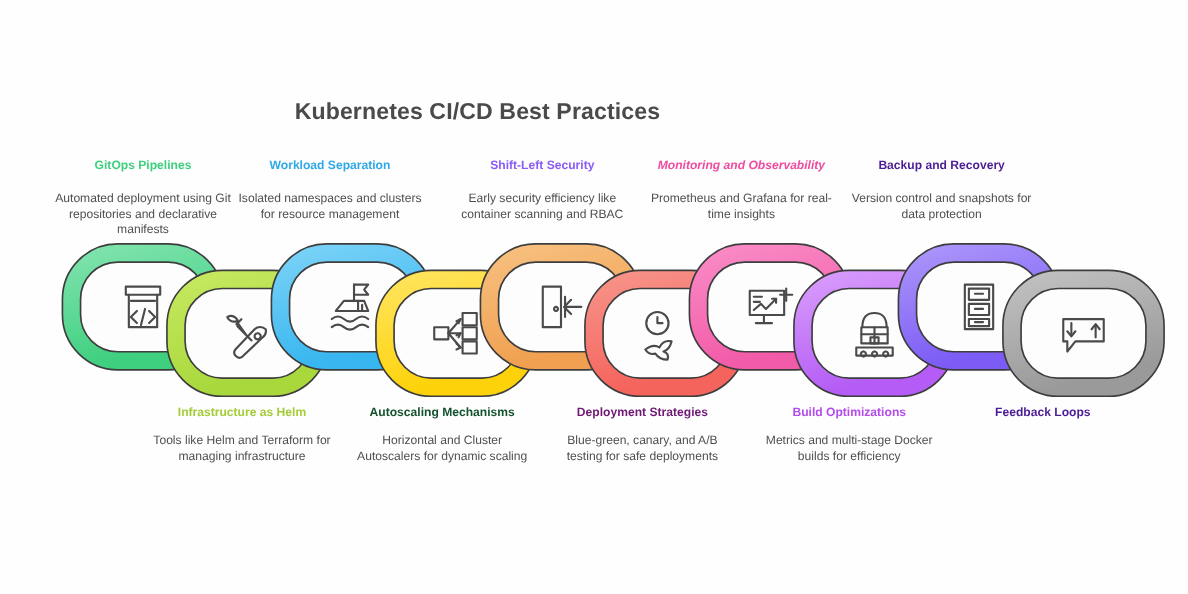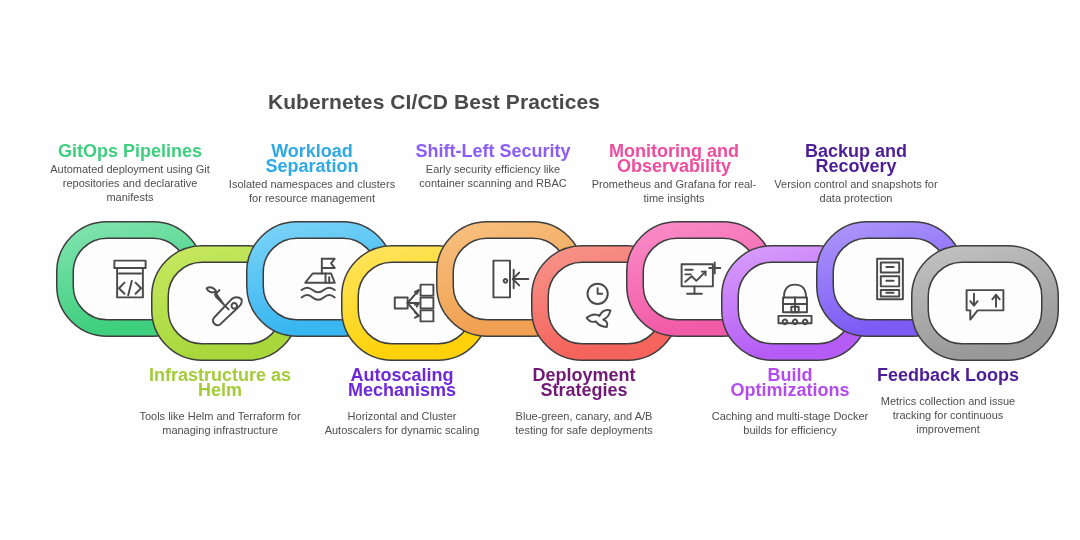--- a/index.html
+++ b/index.html
@@ -24,86 +24,85 @@
     letter-spacing: 0.1px;
   }
   .col {
     position: absolute;
     width: 168px;
     text-align: center;
   }
   .col-top { top: 144px; }
   .col-bottom { top: 368px; }
   .col-head {
-    font-size: 18px;
+    font-size: 11px;
     font-weight: bold;
     line-height: 15px;
     margin-bottom: 0px;
   }
   .col-desc {
     font-size: 11px;
     line-height: 14px;
     color: #4f4f4f;
-    margin-top: 3px;
+    margin-top: 15px;
   }
   .col-bottom .col-desc { margin-top: 11px; }
   #chain-layer {
     position: absolute;
     left: 0; top: 218px;
     width: 1080px; height: 145px;
   }
   svg { display: block; }
 </style>
 </head>
 <body>
 
 <div id="infographic">
 
   <div id="page-title">Kubernetes CI/CD Best Practices</div>
 
   <div class="col col-top" style="left:46px;">
     <div class="col-head" style="color: rgb(62, 207, 127);">GitOps Pipelines</div>
     <div class="col-desc">Automated deployment using Git repositories and declarative manifests</div>
   </div>
-  <div class="col col-top" style="left:228px;">
+  <div class="col col-top" style="left:216px;">
     <div class="col-head" style="color: rgb(47, 169, 232);">Workload Separation</div>
     <div class="col-desc">Isolated namespaces and clusters for resource management</div>
   </div>
   <div class="col col-top" style="left:409px;">
     <div class="col-head" style="color: #8b5cf6;">Shift-Left Security</div>
     <div class="col-desc">Early security efficiency like container scanning and RBAC</div>
   </div>
   <div class="col col-top" style="left:590px;">
-    <div class="col-head" style="color: rgb(238, 76, 158);">Monitoring and Observability</div>
+    <div class="col-head" style="color: rgb(238, 76, 158); font-style: italic;">Monitoring and Observability</div>
     <div class="col-desc">Prometheus and Grafana for real-time insights</div>
   </div>
   <div class="col col-top" style="left:772px;">
     <div class="col-head" style="color: #4c1d95;">Backup and Recovery</div>
     <div class="col-desc">Version control and snapshots for data protection</div>
   </div>
 
   <div class="col col-bottom" style="left:136px;">
     <div class="col-head" style="color: rgb(164, 204, 57);">Infrastructure as Helm</div>
     <div class="col-desc">Tools like Helm and Terraform for managing infrastructure</div>
   </div>
   <div class="col col-bottom" style="left:318px;">
-    <div class="col-head" style="color: #6d28d9;">Autoscaling Mechanisms</div>
+    <div class="col-head" style="color: #14532d;">Autoscaling Mechanisms</div>
     <div class="col-desc">Horizontal and Cluster Autoscalers for dynamic scaling</div>
   </div>
   <div class="col col-bottom" style="left:500px;">
     <div class="col-head" style="color: #701a75;">Deployment Strategies</div>
     <div class="col-desc">Blue-green, canary, and A/B testing for safe deployments</div>
   </div>
-  <div class="col col-bottom" style="left:706px;">
+  <div class="col col-bottom" style="left:688px;">
     <div class="col-head" style="color: rgb(180, 76, 237);">Build Optimizations</div>
-    <div class="col-desc">Caching and multi-stage Docker builds for efficiency</div>
+    <div class="col-desc">Metrics and multi-stage Docker builds for efficiency</div>
   </div>
   <div class="col col-bottom" style="left:864px;">
     <div class="col-head" style="color: #4c1d95;">Feedback Loops</div>
-    <div class="col-desc">Metrics collection and issue tracking for continuous improvement</div>
   </div>
 
   <div id="chain-layer">
     <svg id="chain-svg" width="1080" height="145" viewBox="0 0 1080 145">
       <defs id="chain-defs">
           <linearGradient id="grad0" x1="0" y1="0" x2="0.35" y2="1">
             <stop offset="0%" stop-color="#7fe3ad"></stop>
             <stop offset="100%" stop-color="#3ecf7f"></stop>
           </linearGradient>
           <linearGradient id="grad1" x1="0" y1="0" x2="0.35" y2="1">

